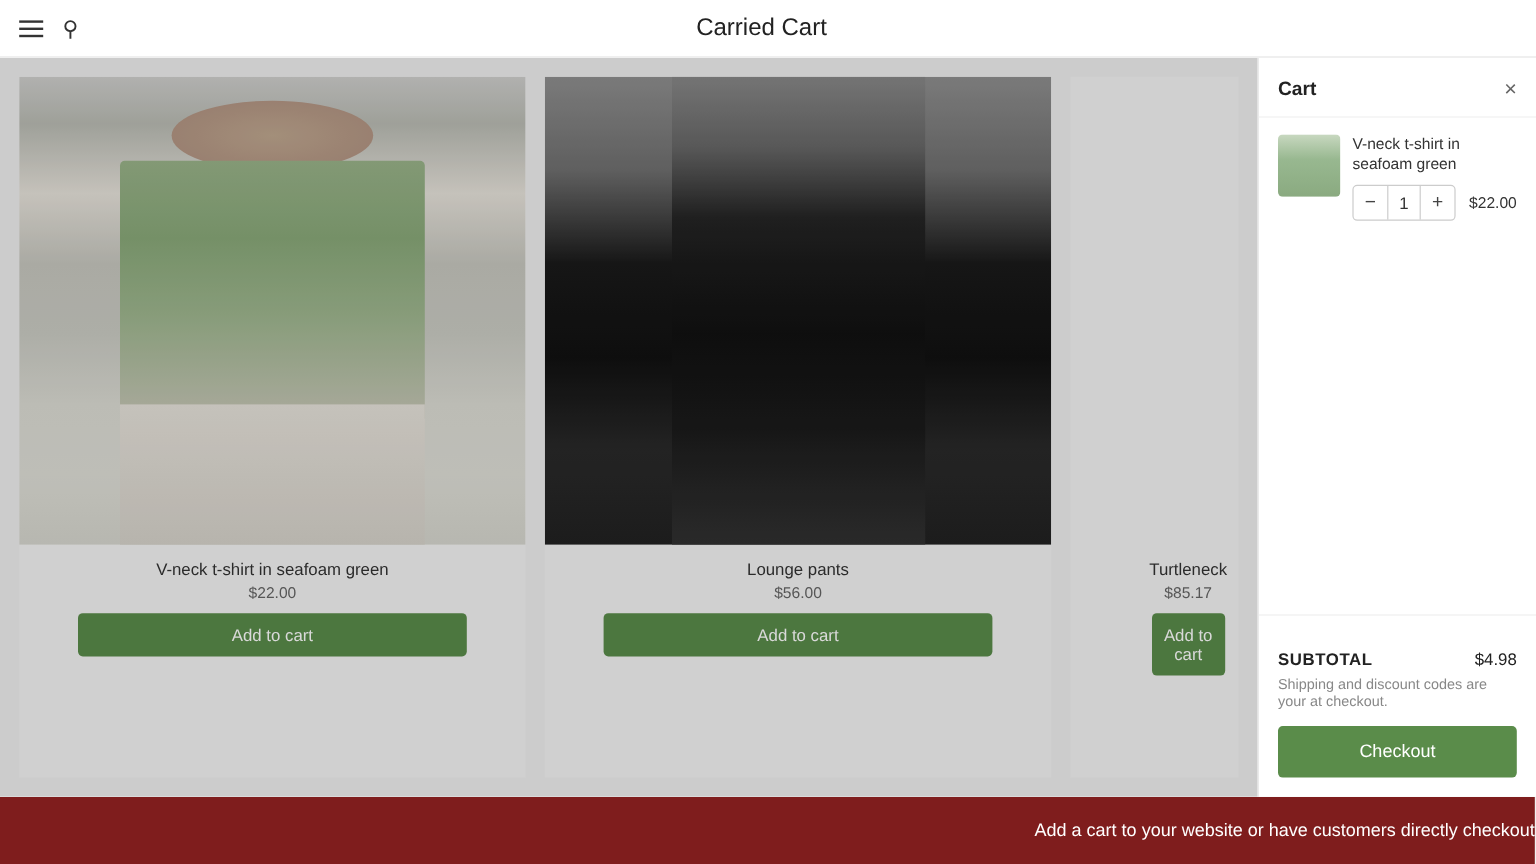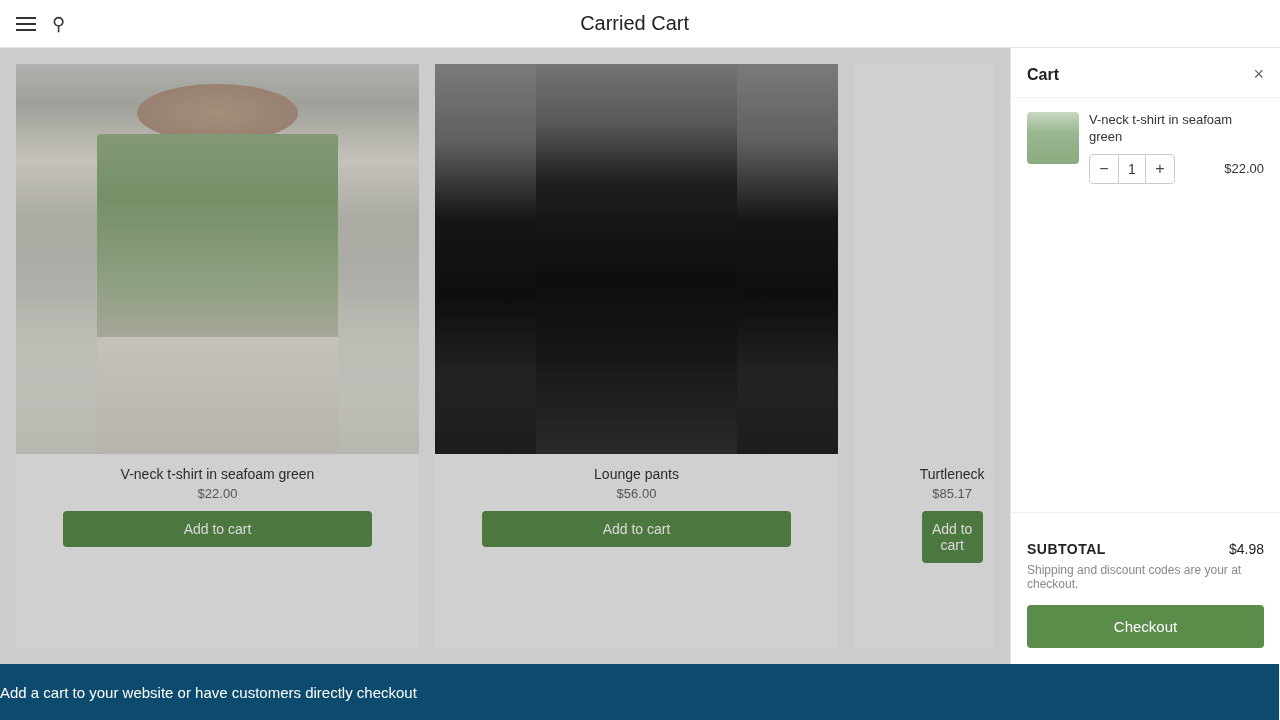--- a/index.html
+++ b/index.html
@@ -30,21 +30,21 @@
     .product-price { font-size: 13px; color: #666; margin-bottom: 10px; }
     .add-to-cart-btn {
       display: block; width: 80%; margin: 0 auto 12px;
       background: #5a8c4a; color: #fff; border: none;
       padding: 10px 0; border-radius: 4px; font-size: 14px;
       cursor: pointer;
     }
 
     
     .cart-sidebar {
-      width: 270px; background: #fff;
+      width: 232px; background: #fff;
       border-left: 1px solid #e5e5e5;
       display: flex; flex-direction: column;
       padding: 0; flex-shrink: 0;
       position: relative;
     }
     .cart-header {
       display: flex; justify-content: space-between; align-items: center;
       padding: 16px 16px 12px;
       border-bottom: 1px solid #f0f0f0;
     }
@@ -99,22 +99,22 @@
     .shipping-note { font-size: 12px; color: #888; margin-bottom: 14px; }
     .checkout-btn {
       width: 100%; background: #5a8c4a; color: #fff; border: none;
       padding: 13px 0; border-radius: 4px; font-size: 15px;
       cursor: pointer; font-weight: 500;
     }
 
     
     .banner {
       position: fixed; bottom: 0; left: 0; right: 1px; height: 56px;
-      background: #0c4a6e; display: flex; align-items: center;
-      justify-content: flex-start;
+      background: #7f1d1d; display: flex; align-items: center;
+      justify-content: flex-end;
     }
     .banner-text { color: #fff; font-size: 15px; }
 
     
     .products-overlay {
       position: absolute; top: 0; left: 0; right: 0; bottom: 0;
       background: rgba(0,0,0,0.15); pointer-events: none; z-index: 5;
     }
 
     

